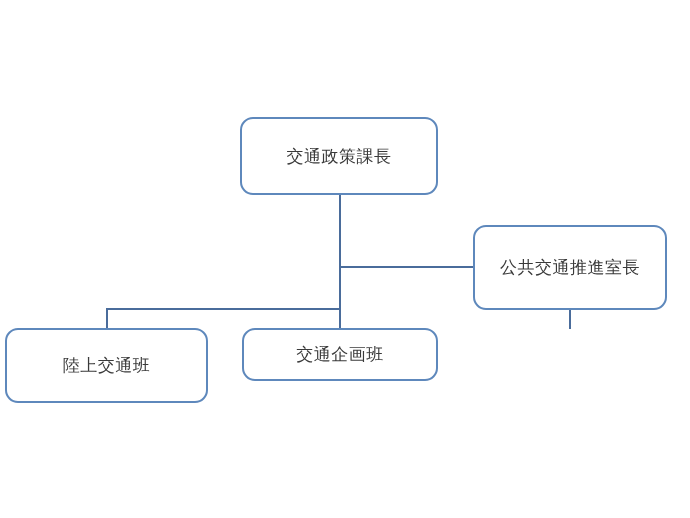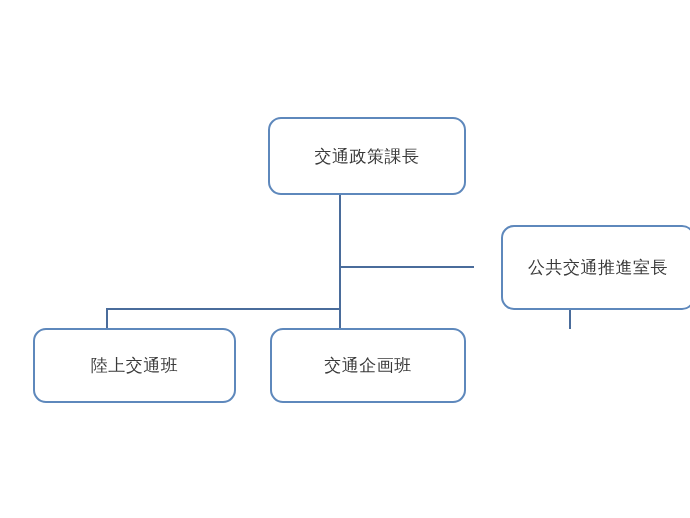--- a/index.html
+++ b/index.html
@@ -17,37 +17,36 @@
   }
   .node {
     position: absolute;
     box-sizing: border-box;
     background: #ffffff;
     border: 2px solid #5E88BC;
     border-radius: 13px;
     display: flex;
     align-items: center;
     justify-content: center;
-    margin-left: 28px;
   }
   .node-label {
     font-size: 17px;
     letter-spacing: 0.5px;
     color: #3a3a3a;
     white-space: nowrap;
   }
   .conn {
     position: absolute;
     background: #4A6C9B;
   }
   
   #n-top     { left: 240px; top: 117px; width: 198px; height: 78px; }
   #n-right   { left: 473px; top: 225px; width: 194px; height: 85px; }
   #n-bl      { left:   5px; top: 328px; width: 203px; height: 75px; }
-  #n-bm      { left: 242px; top: 328px; width: 196px; height: 75px; }
+  #n-bm      { left: 242px; top: 328px; width: 196px; height: 53px; }
   #n-br      { left: 472px; top: 328px; width: 195px; height: 75px; }
 
   #c-trunk   { left: 339px; top: 194px; width:   2px; height: 135px; }
   #c-right-h { left: 340px; top: 266px; width: 134px; height:   2px; }
   #c-left-h  { left: 106px; top: 308px; width: 235px; height:   2px; }
   #c-left-v  { left: 106px; top: 308px; width:   2px; height:  21px; }
   #c-sub-v   { left: 569px; top: 309px; width:   2px; height:  20px; }
 </style>
 </head>
 <body>

